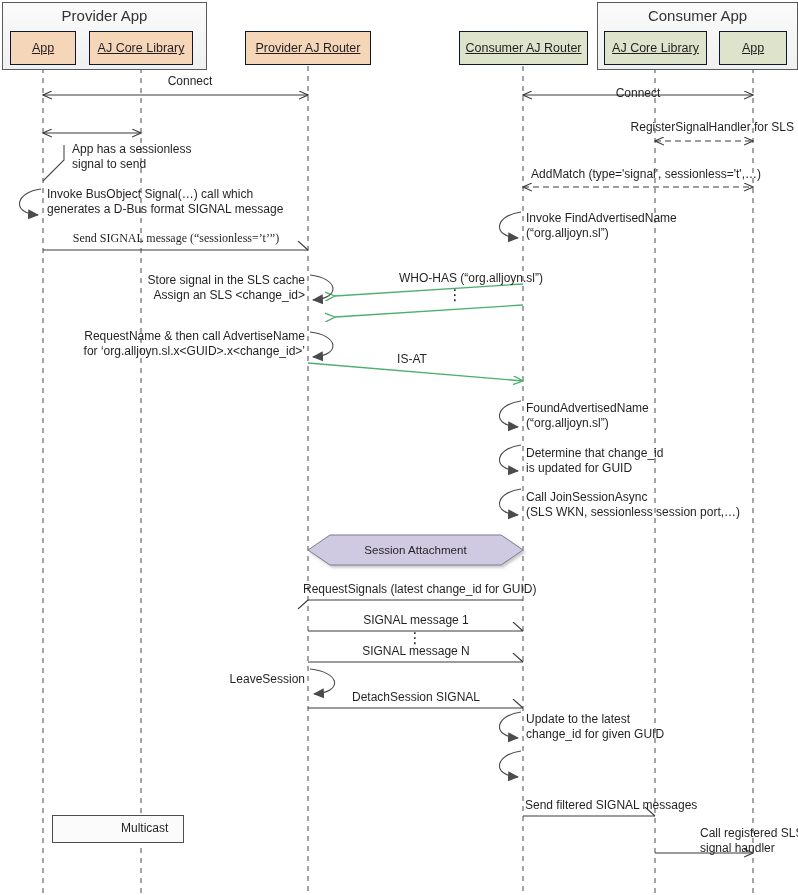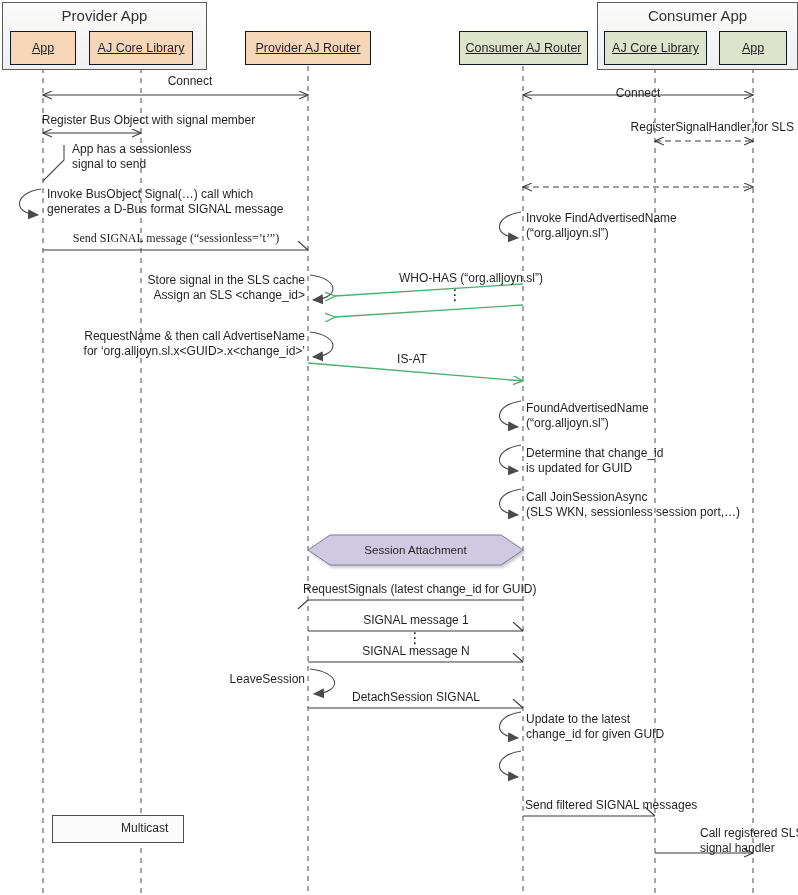--- a/index.html
+++ b/index.html
@@ -158,22 +158,22 @@
   </div>
   <div class="head cons" style="left:604px;top:31px;width:103px;height:34px;">
     <span>AJ Core Library</span>
   </div>
   <div class="head cons" style="left:719px;top:31px;width:68px;height:34px;">
     <span>App</span>
   </div>
 
   <div class="lbl c" style="left:130px;top:74px;width:120px;">Connect</div>
   <div class="lbl c" style="left:578px;top:86px;width:120px;">Connect</div>
-  <div class="lbl c" style="left:26px;top:113px;width:245px;">Register Bus Object with signal member</div>
   <div class="lbl r" style="left:548px;top:120px;width:246px;">RegisterSignalHandler for SLS</div>
+  <div class="lbl c" style="left:522px;top:167px;width:248px;">AddMatch (type='signal', sessionless='t',…)</div>
   <div class="lbl c" style="left:44px;top:231px;width:264px;font-family:Liberation Serif, serif;">Send SIGNAL message (“sessionless=’t’”)</div>
   <div class="lbl c" style="left:381px;top:271px;width:180px;">WHO-HAS (“org.alljoyn.sl”)</div>
   <div class="lbl c" style="left:357px;top:352px;width:110px;">IS-AT</div>
   <div class="lbl c" style="left:303px;top:582px;width:230px;">RequestSignals (latest change_id for GUID)</div>
   <div class="lbl c" style="left:310px;top:613px;width:212px;">SIGNAL message 1</div>
   <div class="lbl c" style="left:310px;top:644px;width:212px;">SIGNAL message N</div>
   <div class="lbl c" style="left:310px;top:690px;width:212px;">DetachSession SIGNAL</div>
   <div class="lbl" style="left:525px;top:798px;">Send filtered SIGNAL messages</div>
   <div class="lbl" style="left:657px;top:826px;margin-left:43px;">Call registered SLS
 signal handler</div>

